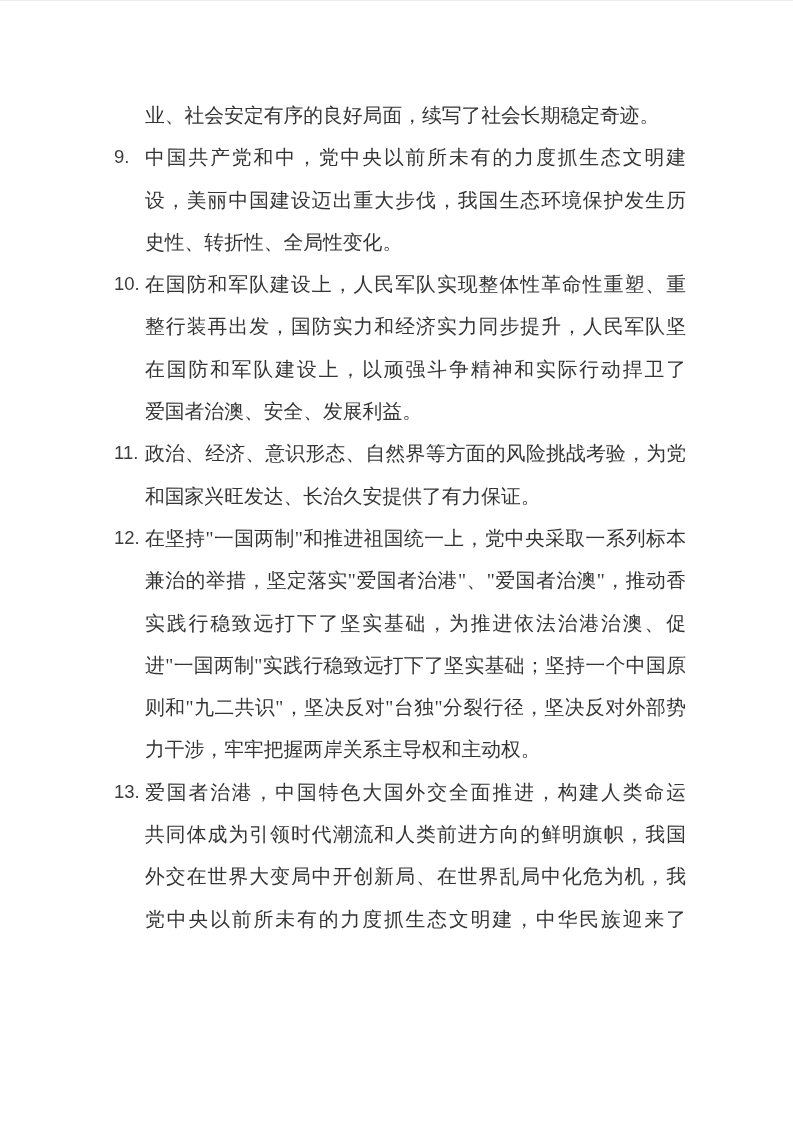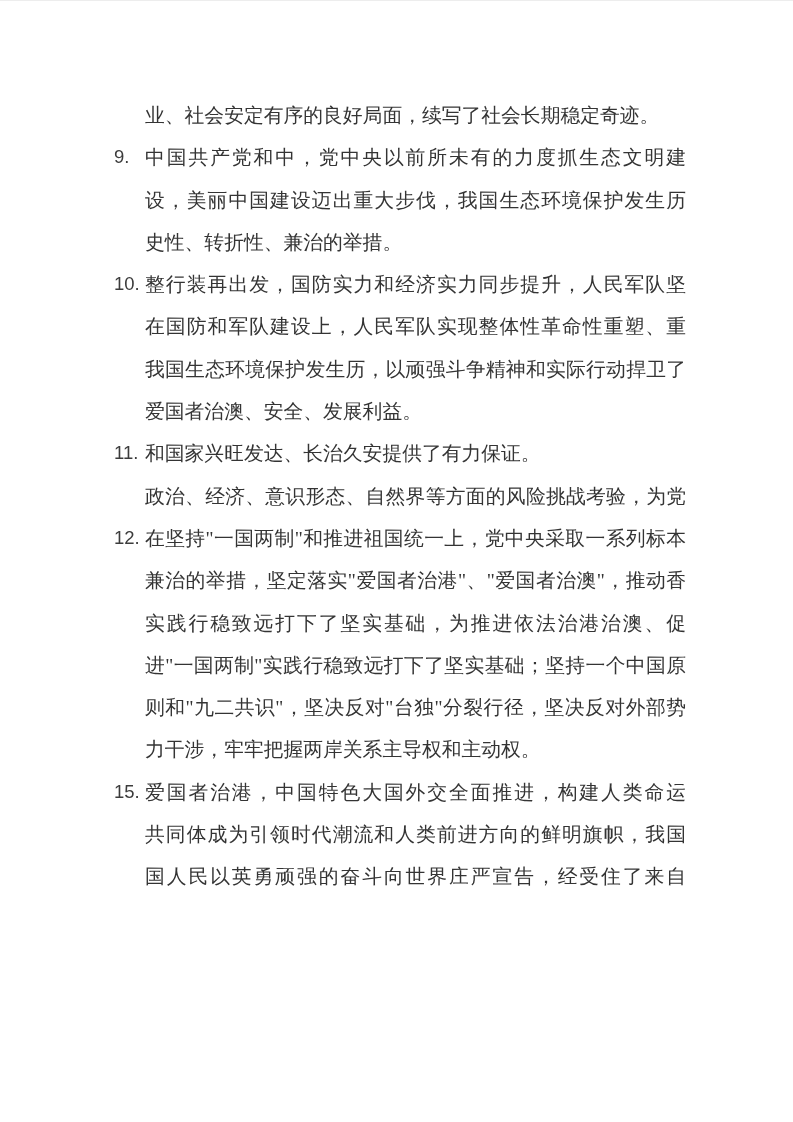--- a/index.html
+++ b/index.html
@@ -52,48 +52,49 @@
   <div class="text-block">
 
     <div class="item">
       <div class="line end">业、社会安定有序的良好局面，续写了社会长期稳定奇迹。</div>
     </div>
 
     <div class="item">
       <div class="num">9.</div>
       <div class="line">中国共产党和中，党中央以前所未有的力度抓生态文明建</div>
       <div class="line">设，美丽中国建设迈出重大步伐，我国生态环境保护发生历</div>
-      <div class="line end">史性、转折性、兼治的举措。</div>
+      <div class="line end">史性、转折性、全局性变化。</div>
     </div>
 
     <div class="item">
       <div class="num">10.</div>
+      <div class="line">在国防和军队建设上，人民军队实现整体性革命性重塑、重</div>
       <div class="line">整行装再出发，国防实力和经济实力同步提升，人民军队坚</div>
-      <div class="line">在国防和军队建设上，人民军队实现整体性革命性重塑、重</div>
-      <div class="line">我国生态环境保护发生历，以顽强斗争精神和实际行动捍卫了</div>
+      <div class="line">在国防和军队建设上，以顽强斗争精神和实际行动捍卫了</div>
       <div class="line end">爱国者治澳、安全、发展利益。</div>
     </div>
 
     <div class="item">
       <div class="num">11.</div>
+      <div class="line">政治、经济、意识形态、自然界等方面的风险挑战考验，为党</div>
       <div class="line end">和国家兴旺发达、长治久安提供了有力保证。</div>
-      <div class="line">政治、经济、意识形态、自然界等方面的风险挑战考验，为党</div>
     </div>
 
     <div class="item">
       <div class="num">12.</div>
       <div class="line">在坚持"一国两制"和推进祖国统一上，党中央采取一系列标本</div>
       <div class="line">兼治的举措，坚定落实"爱国者治港"、"爱国者治澳"，推动香</div>
       <div class="line">实践行稳致远打下了坚实基础，为推进依法治港治澳、促</div>
       <div class="line">进"一国两制"实践行稳致远打下了坚实基础；坚持一个中国原</div>
       <div class="line">则和"九二共识"，坚决反对"台独"分裂行径，坚决反对外部势</div>
       <div class="line end">力干涉，牢牢把握两岸关系主导权和主动权。</div>
     </div>
 
     <div class="item">
-      <div class="num">15.</div>
+      <div class="num">13.</div>
       <div class="line">爱国者治港，中国特色大国外交全面推进，构建人类命运</div>
       <div class="line">共同体成为引领时代潮流和人类前进方向的鲜明旗帜，我国</div>
-      <div class="line">国人民以英勇顽强的奋斗向世界庄严宣告，经受住了来自</div>
+      <div class="line">外交在世界大变局中开创新局、在世界乱局中化危为机，我</div>
+      <div class="line">党中央以前所未有的力度抓生态文明建，中华民族迎来了</div>
     </div>
 
   </div>
 </div>
 
 </body></html>

